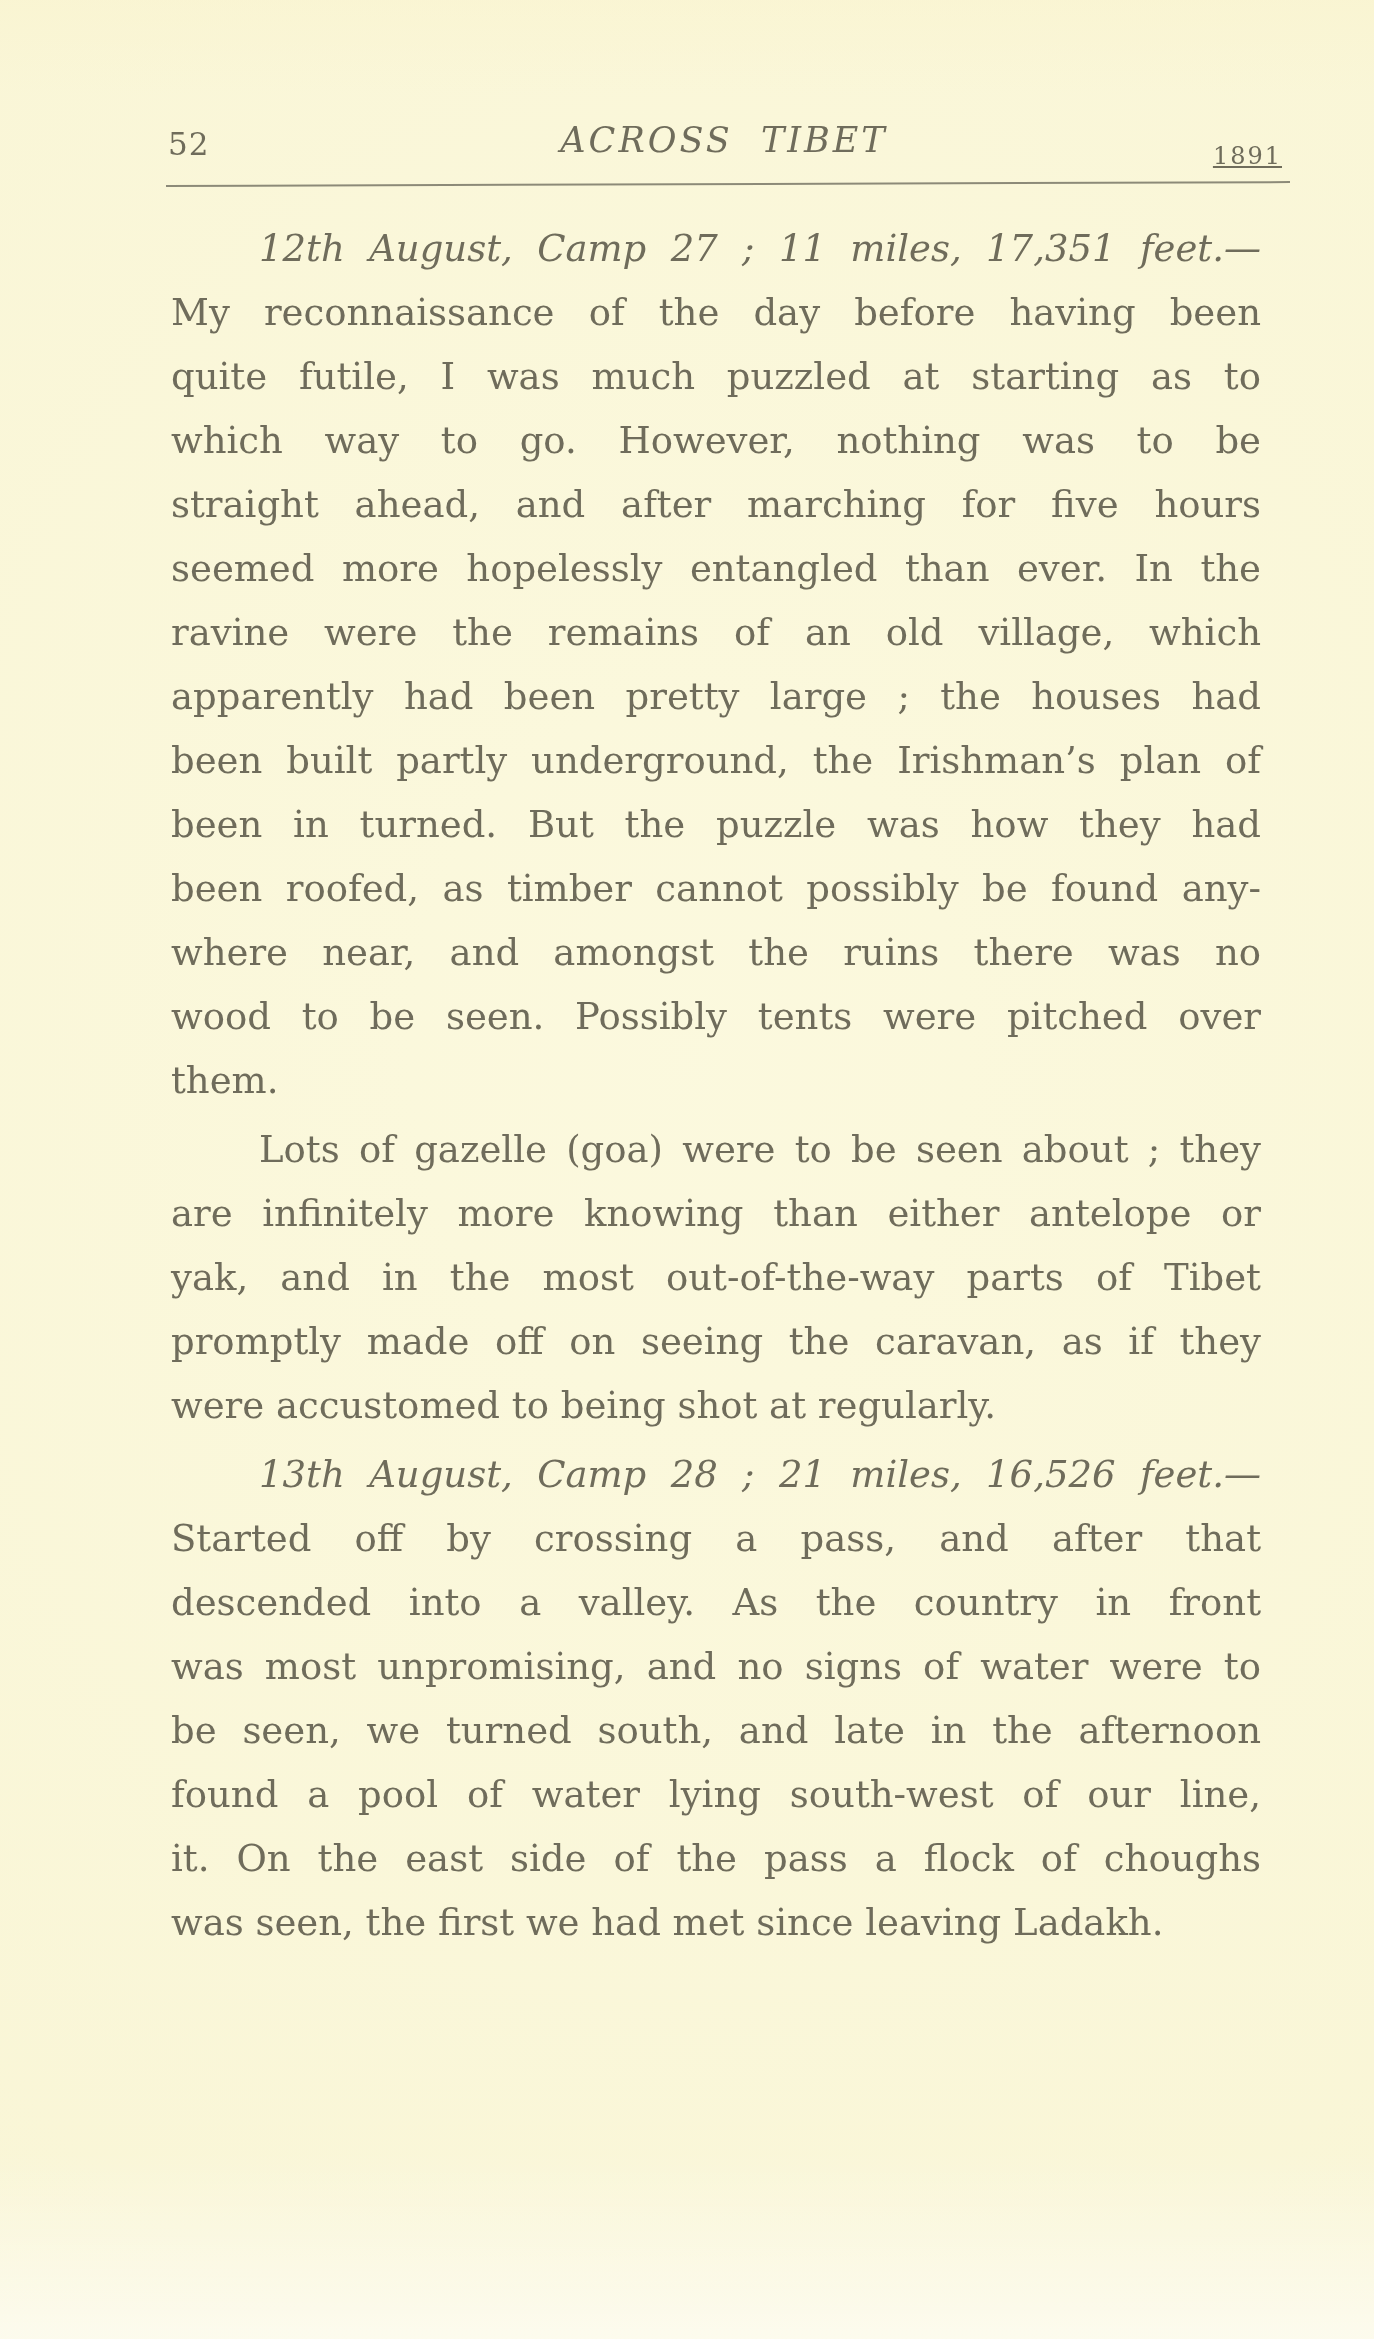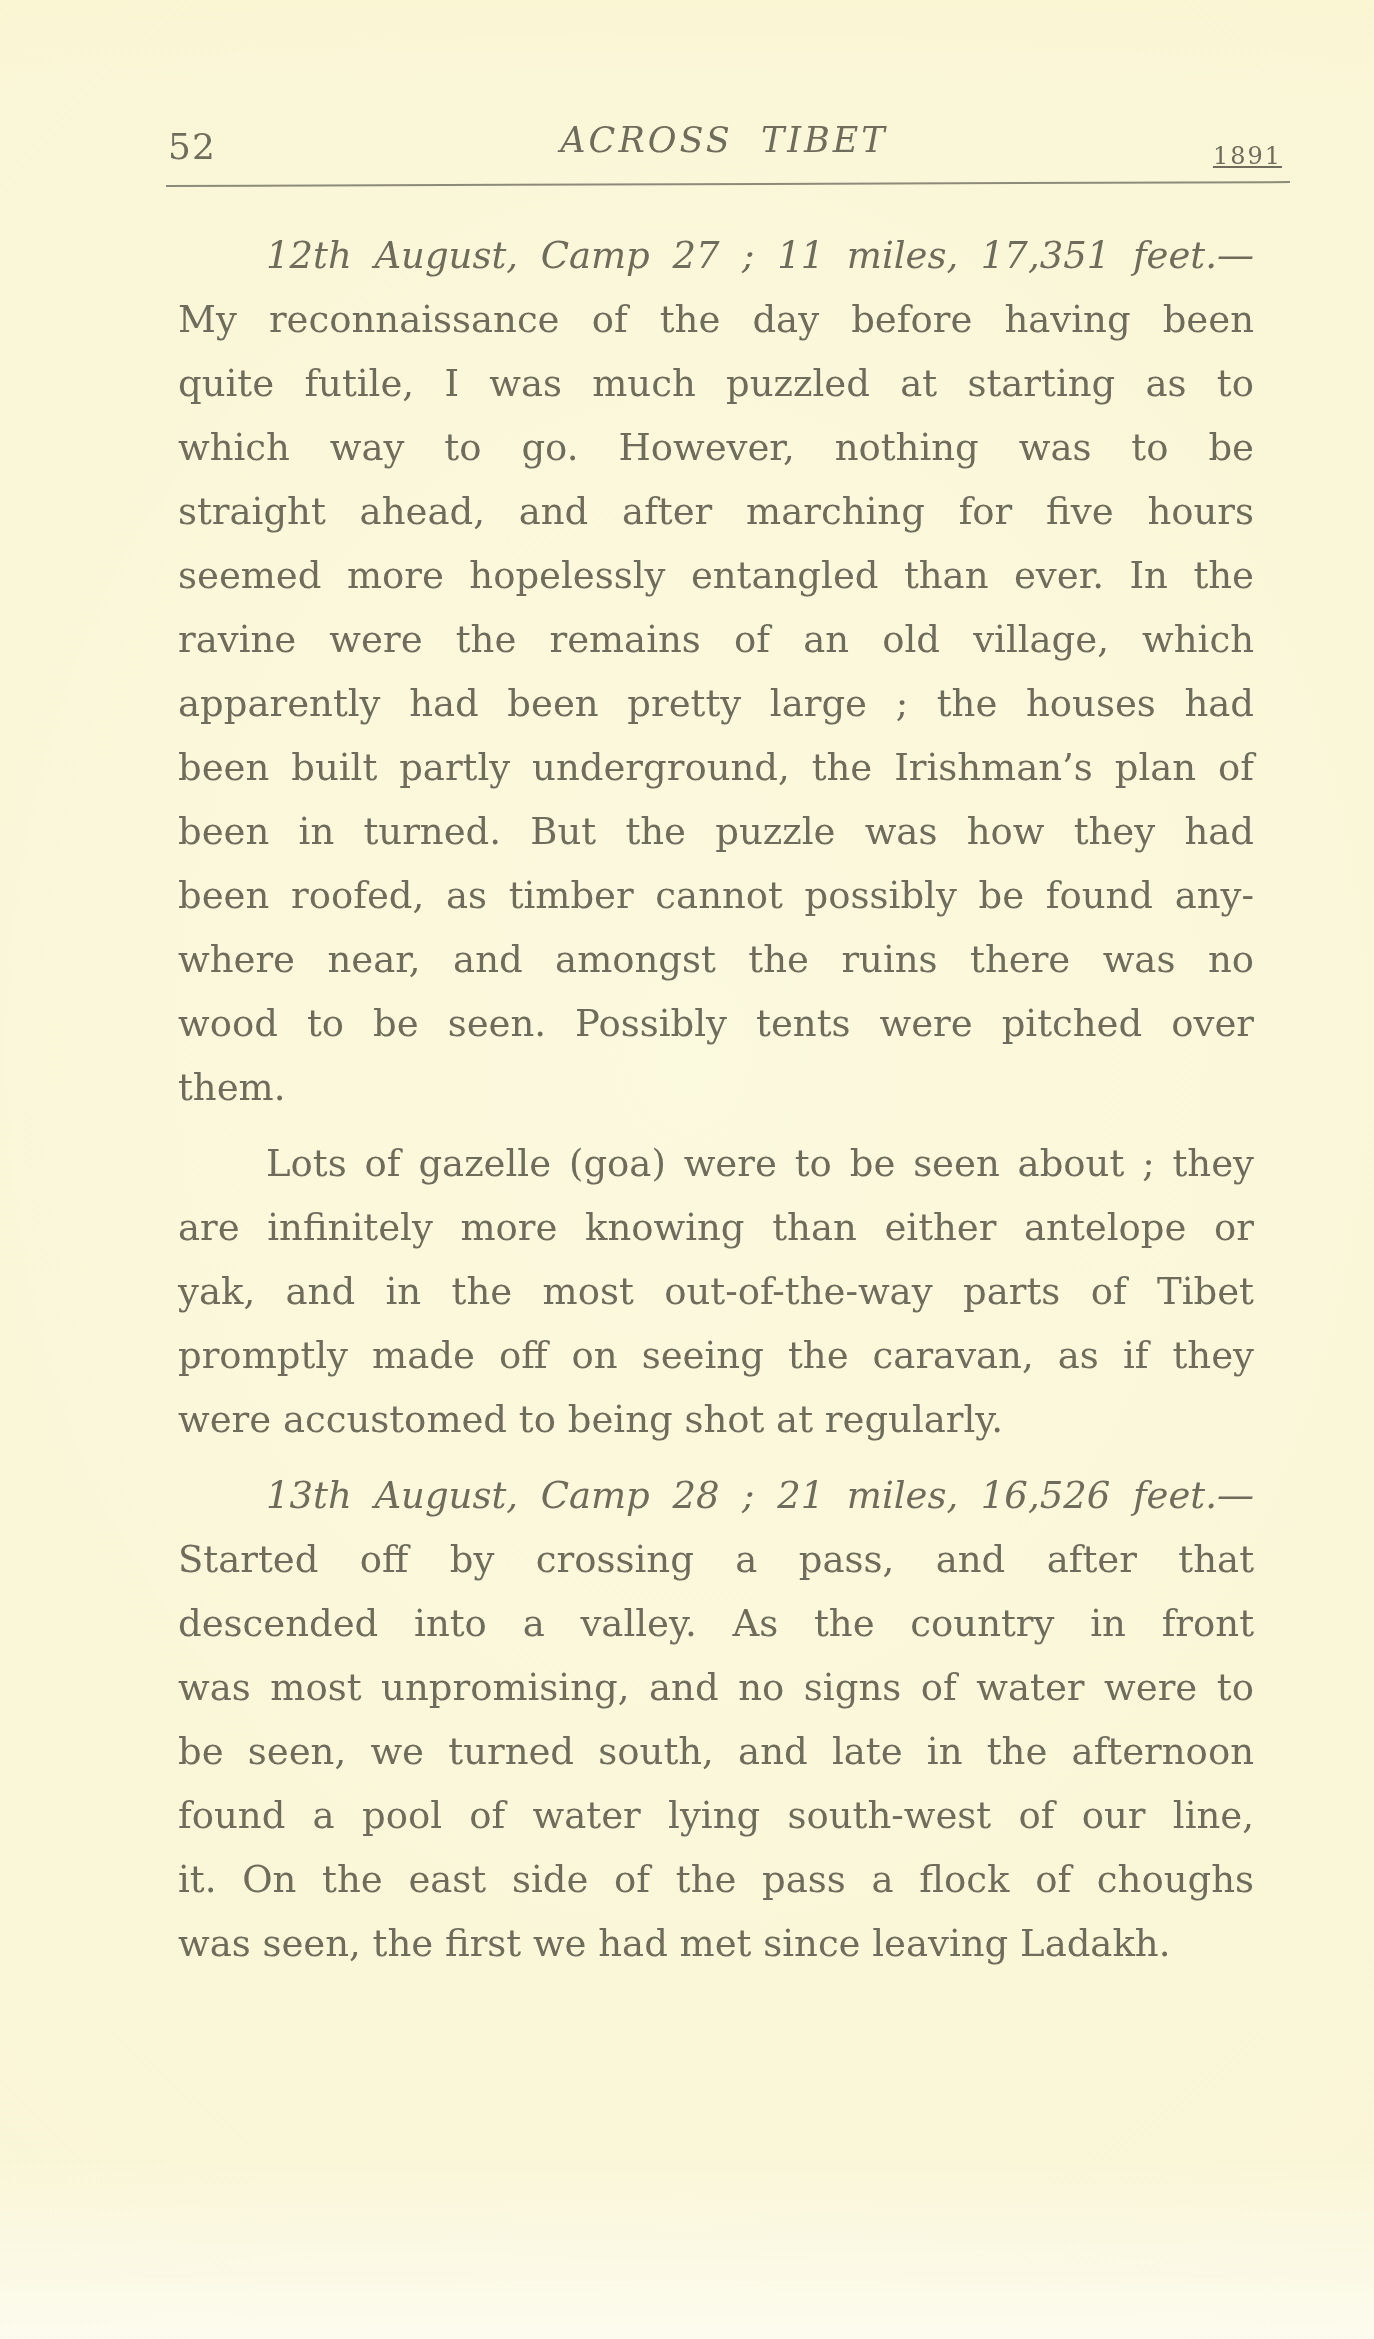--- a/index.html
+++ b/index.html
@@ -20,21 +20,21 @@
     font-family:"DejaVu Serif", serif;
     color:var(--ink);
   }
   .running-header{
     position:absolute;
     left:166px; top:118px;
     width:1116px; height:48px;
   }
   .page-number{
     position:absolute; left:2px; top:8px;
-    font-size:36px; letter-spacing:1px;
+    font-size:31px; letter-spacing:1px;
   }
   .running-title{
     position:absolute; left:50%; top:2px;
     transform:translateX(-50%);
     font-style:italic;
     font-size:35px;
     letter-spacing:3px;
     word-spacing:14px;
     white-space:nowrap;
   }
@@ -50,21 +50,21 @@
     transform:rotate(-0.2deg);
     transform-origin:left center;
   }
   .text-body{
     position:absolute;
     left:166px; top:212px;
     width:1100px;
     font-size:37px;
     line-height:64px;
   }
-  .para{margin:12px;padding:0;}
+  .para{margin:5px;padding:0;}
   .line{
     text-align:justify;
     text-align-last:justify;
     white-space:normal;
   }
   .line.last{
     text-align-last:left;
   }
   .line.indent{
     text-indent:88px;

